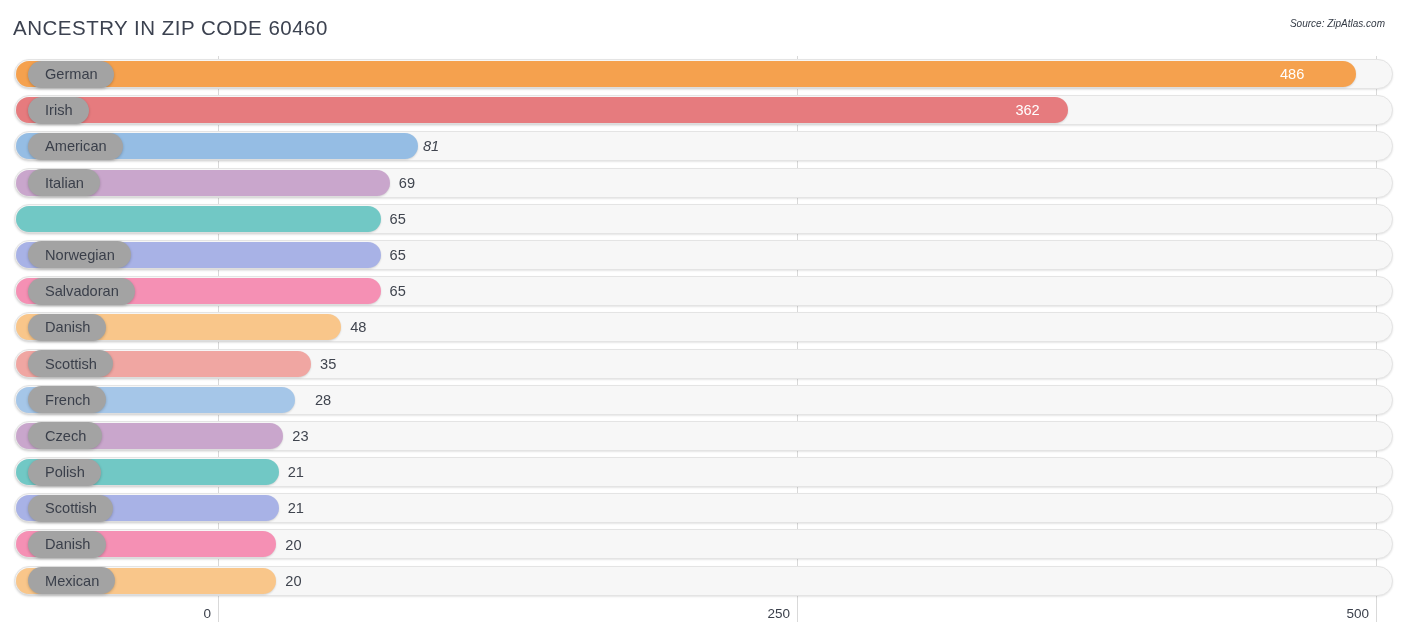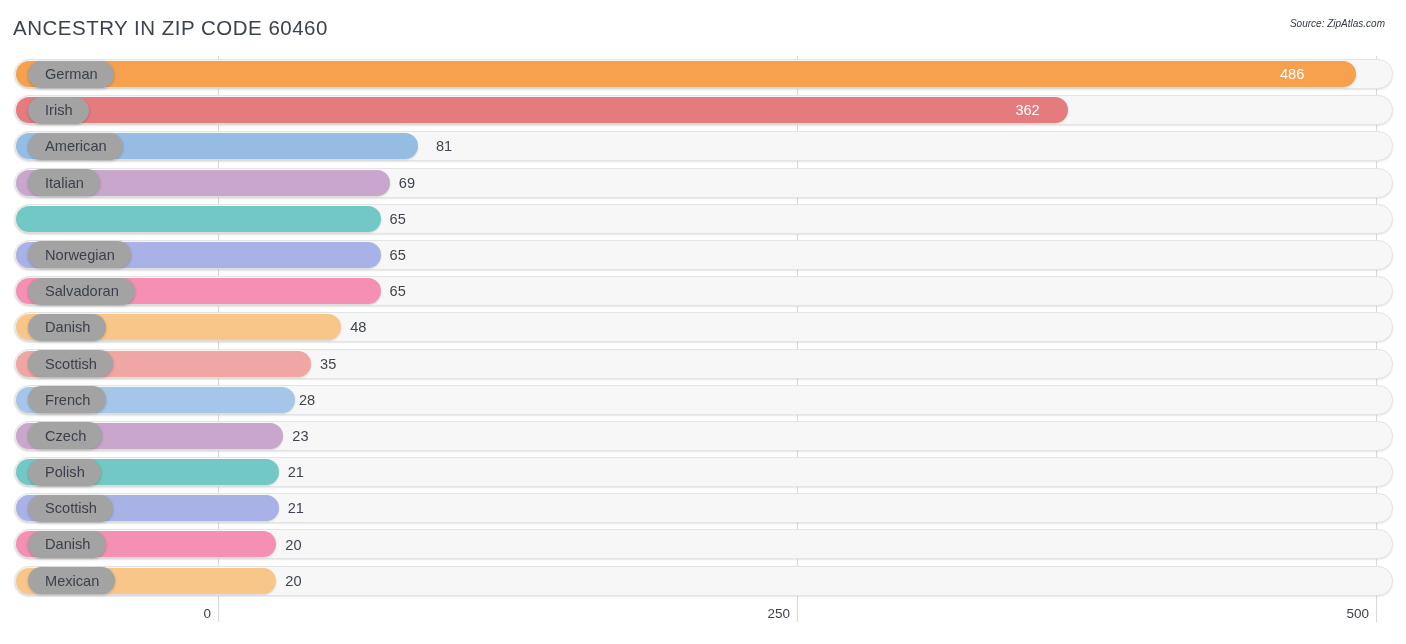--- a/index.html
+++ b/index.html
@@ -140,21 +140,21 @@
             <span>Irish</span>
           </div>
           <div class="val-in" style="left: 1015.39px;">362</div>
         </div>
         <div class="row">
           <div class="track"></div>
           <div class="bar" style="width: 401.596px; background: rgb(149, 189, 228);"></div>
           <div class="pill">
             <span>American</span>
           </div>
-          <div class="val-out" style="left: 436px;">81</div>
+          <div class="val-out" style="left: 423px; font-style: italic;">81</div>
         </div>
         <div class="row">
           <div class="track"></div>
           <div class="bar" style="width: 373.804px; background: rgb(201, 166, 204);"></div>
           <div class="pill">
             <span>Italian</span>
           </div>
           <div class="val-out" style="left: 398.804px; text-align: right;">69</div>
         </div>
         <div class="row">
@@ -193,21 +193,21 @@
             <span>Scottish</span>
           </div>
           <div class="val-out" style="left: 320.06px;">35</div>
         </div>
         <div class="row">
           <div class="track"></div>
           <div class="bar" style="width: 278.848px; background: rgb(165, 198, 232);"></div>
           <div class="pill">
             <span>French</span>
           </div>
-          <div class="val-out" style="left: 299px;">28</div>
+          <div class="val-out" style="left: 315px;">28</div>
         </div>
         <div class="row">
           <div class="track"></div>
           <div class="bar" style="width: 267.268px; background: rgb(201, 166, 204);"></div>
           <div class="pill">
             <span>Czech</span>
           </div>
           <div class="val-out" style="left: 292.268px;">23</div>
         </div>
         <div class="row">

